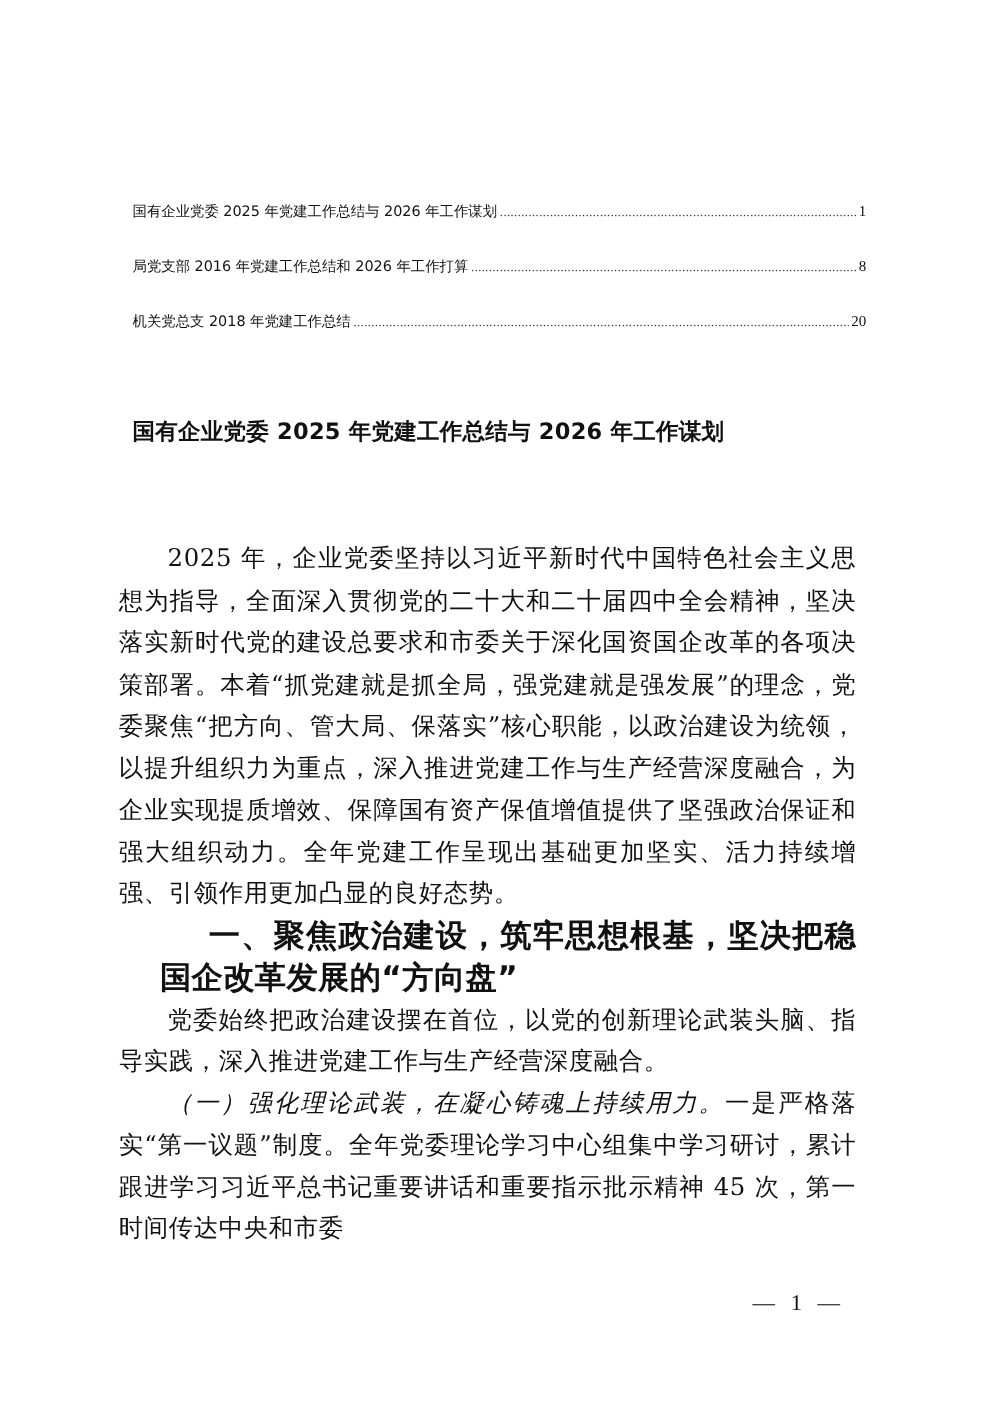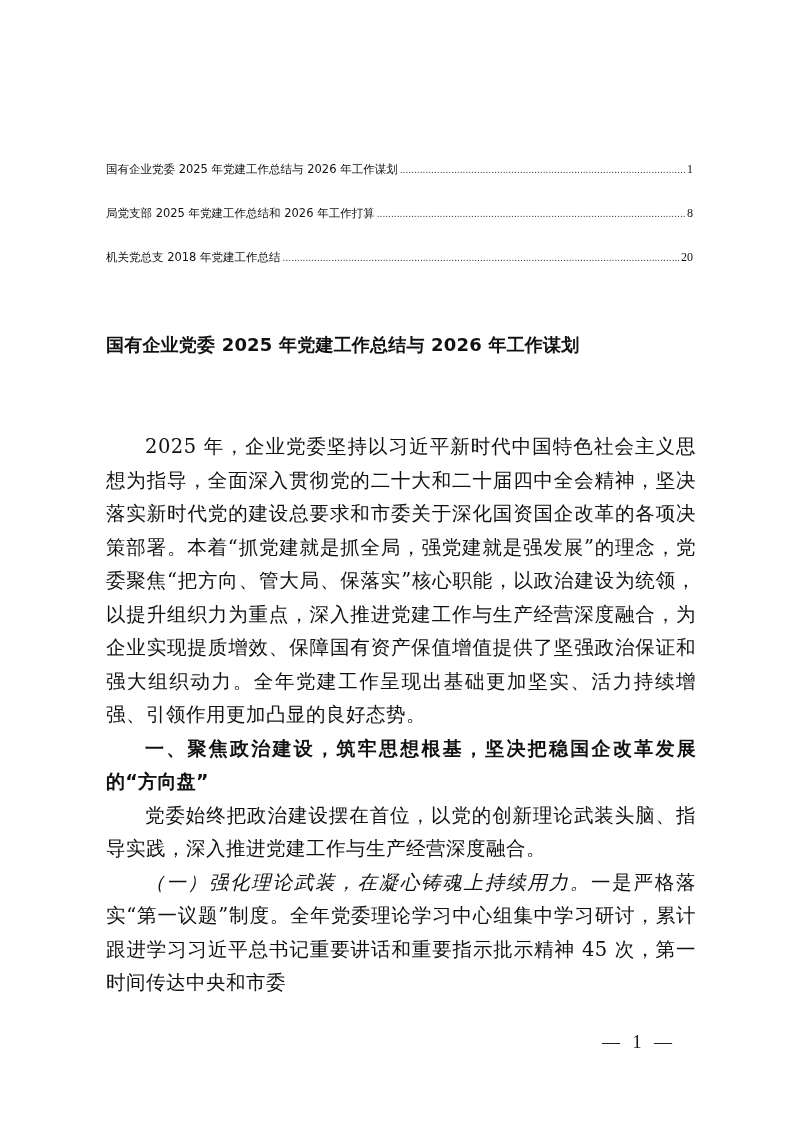--- a/index.html
+++ b/index.html
@@ -5,40 +5,40 @@
   html, body { margin: 0; padding: 0; background: #ffffff; }
   body { width: 793px; height: 1122px; position: relative; overflow: hidden;
          font-family: "DejaVu Serif", "Liberation Serif", serif; color: #111; }
   .toc { position: absolute; left: 106px; top: 162px; width: 587px; }
   .toc-item { display: flex; align-items: baseline; height: 44px; font-size: 12px; line-height: 14px; }
   .toc-item .t { white-space: nowrap; font-family: "DejaVu Sans", "Liberation Sans", sans-serif; font-size: 11.5px; }
   .toc-item .dots { flex: 1; overflow: hidden; white-space: nowrap; margin: 0 2px; font-size: 9px; letter-spacing: 0px; color: #333; }
   .toc-item .p { white-space: nowrap; font-family: "Liberation Serif", serif; font-size: 12px; }
   .title { position: absolute; left: 106px; top: 333px; font-family: "DejaVu Sans", "Liberation Sans", sans-serif;
            font-weight: bold; font-size: 18px; letter-spacing: 0.2px; }
-  .body { position: absolute; left: 106px; top: 430px; width: 590px; }
+  .body { position: absolute; left: 95px; top: 430px; width: 590px; }
   p { margin: 0; font-size: 19.5px; line-height: 33.5px; text-align: justify; text-align-last: left;
       letter-spacing: 0.5px; font-family: "DejaVu Serif", "Liberation Serif", serif; }
   .indent { text-indent: 39px; }
-  .h1 { font-family: "DejaVu Sans", "Liberation Sans", sans-serif; font-weight: bold; font-size: 19px; letter-spacing: 0.3px; }
+  .h1 { font-family: "DejaVu Sans", "Liberation Sans", sans-serif; font-weight: bold; font-size: 25px; letter-spacing: 0.3px; margin-left: 33px; }
   .kai { font-style: italic; margin-top: 45px; }
   .pagenum { position: absolute; left: 602px; top: 1032px; font-size: 18px;
              font-family: "Liberation Serif", serif; letter-spacing: 4px; }
 </style>
 </head>
 <body>
 
 <div class="toc">
   <div class="toc-item">
     <span class="t">国有企业党委 2025 年党建工作总结与 2026 年工作谋划</span>
     <span class="dots">....................................................................................................................................................................................</span>
     <span class="p">1</span>
   </div>
   <div class="toc-item">
-    <span class="t">局党支部 2025 年党建工作总结和 2026 年工作打算</span>
+    <span class="t">局党支部 2016 年党建工作总结和 2026 年工作打算</span>
     <span class="dots">....................................................................................................................................................................................</span>
     <span class="p">8</span>
   </div>
   <div class="toc-item">
     <span class="t">机关党总支 2018 年党建工作总结</span>
     <span class="dots">....................................................................................................................................................................................</span>
     <span class="p">20</span>
   </div>
 </div>
 

